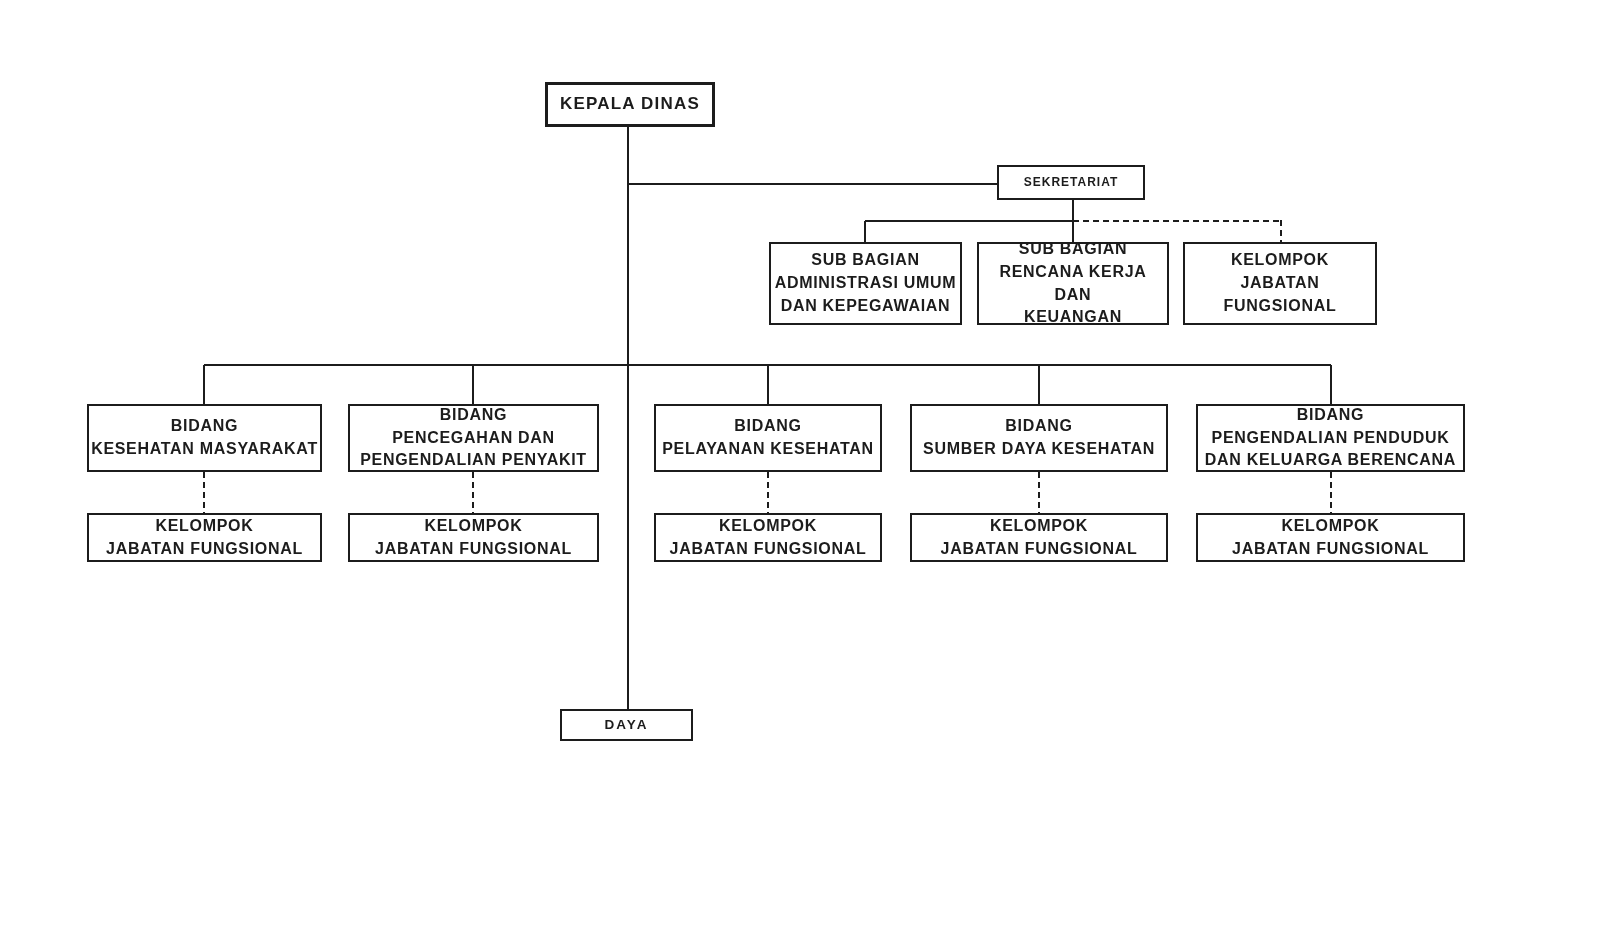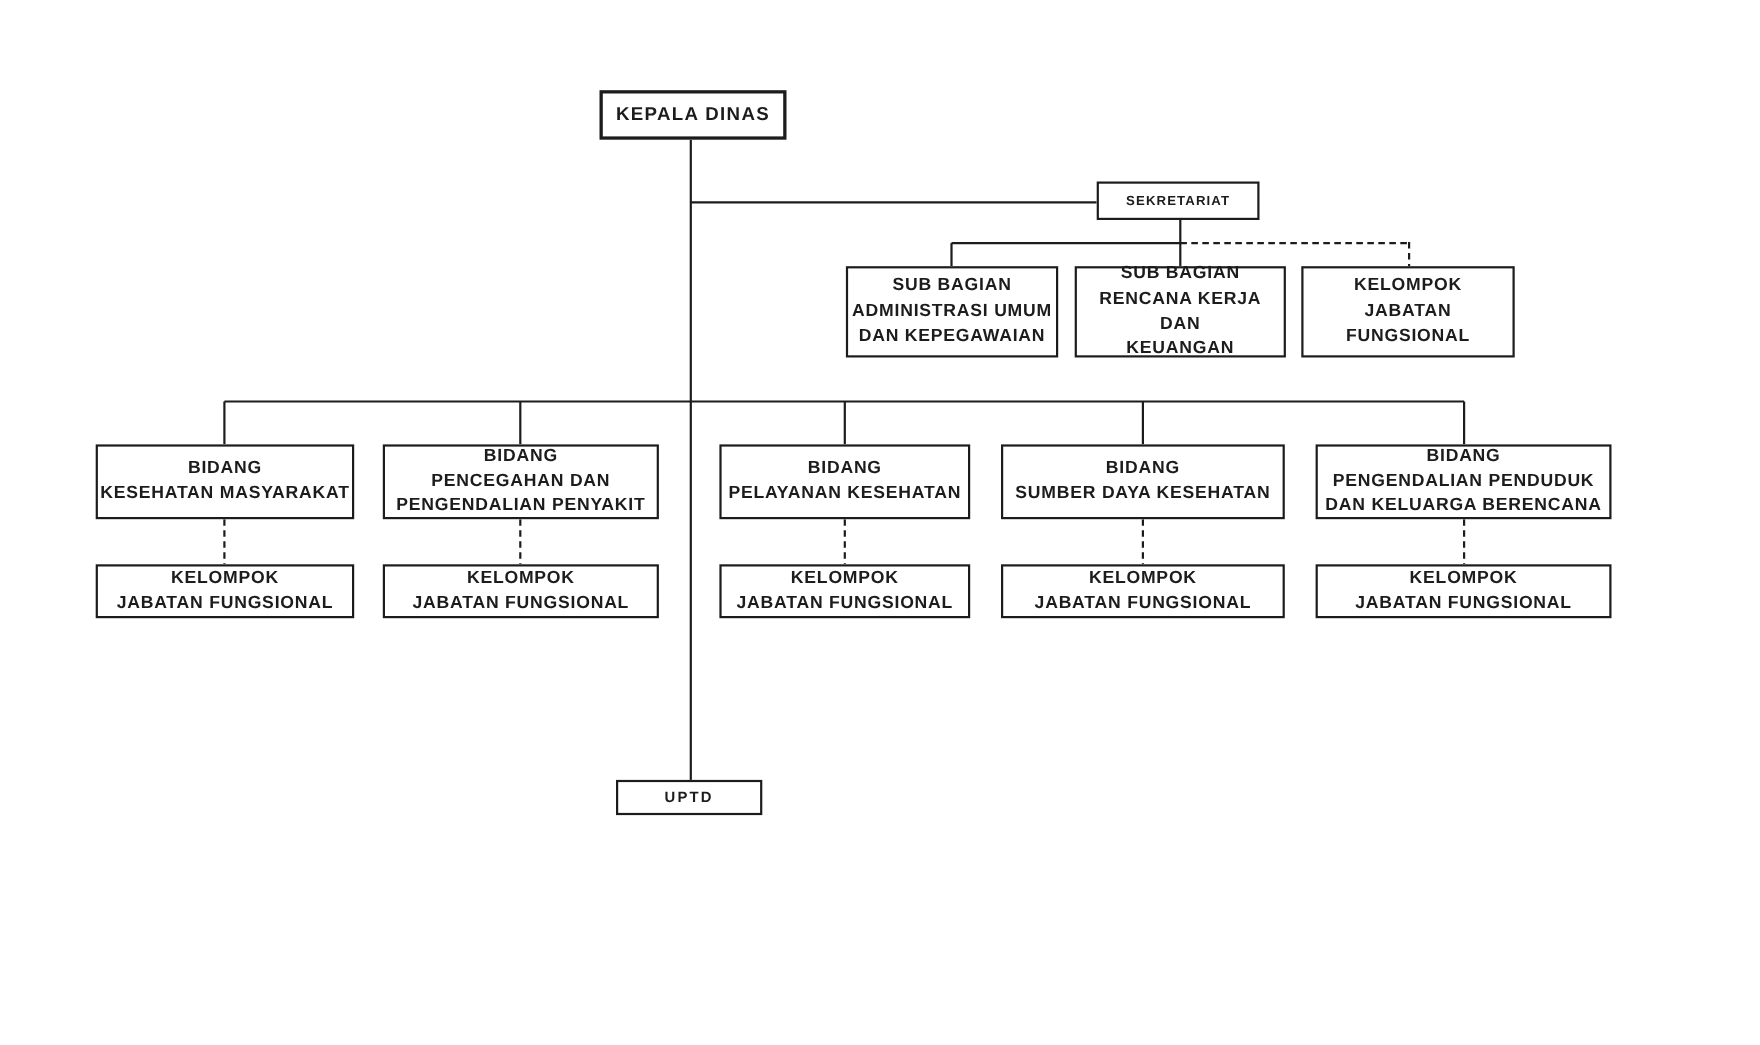--- a/index.html
+++ b/index.html
@@ -101,15 +101,15 @@
 JABATAN FUNGSIONAL</div>
   <div class="node" style="left:348px;top:513px;width:251px;height:49px;">KELOMPOK
 JABATAN FUNGSIONAL</div>
   <div class="node" style="left:654px;top:513px;width:228px;height:49px;">KELOMPOK
 JABATAN FUNGSIONAL</div>
   <div class="node" style="left:910px;top:513px;width:258px;height:49px;">KELOMPOK
 JABATAN FUNGSIONAL</div>
   <div class="node" style="left:1196px;top:513px;width:269px;height:49px;">KELOMPOK
 JABATAN FUNGSIONAL</div>
 
-  <div class="node uptd" style="left:560px;top:709px;width:133px;height:32px;">UPTD</div>
+  <div class="node uptd" style="left:560px;top:709px;width:133px;height:32px;">DAYA</div>
 
 </div>
 
 </body></html>

